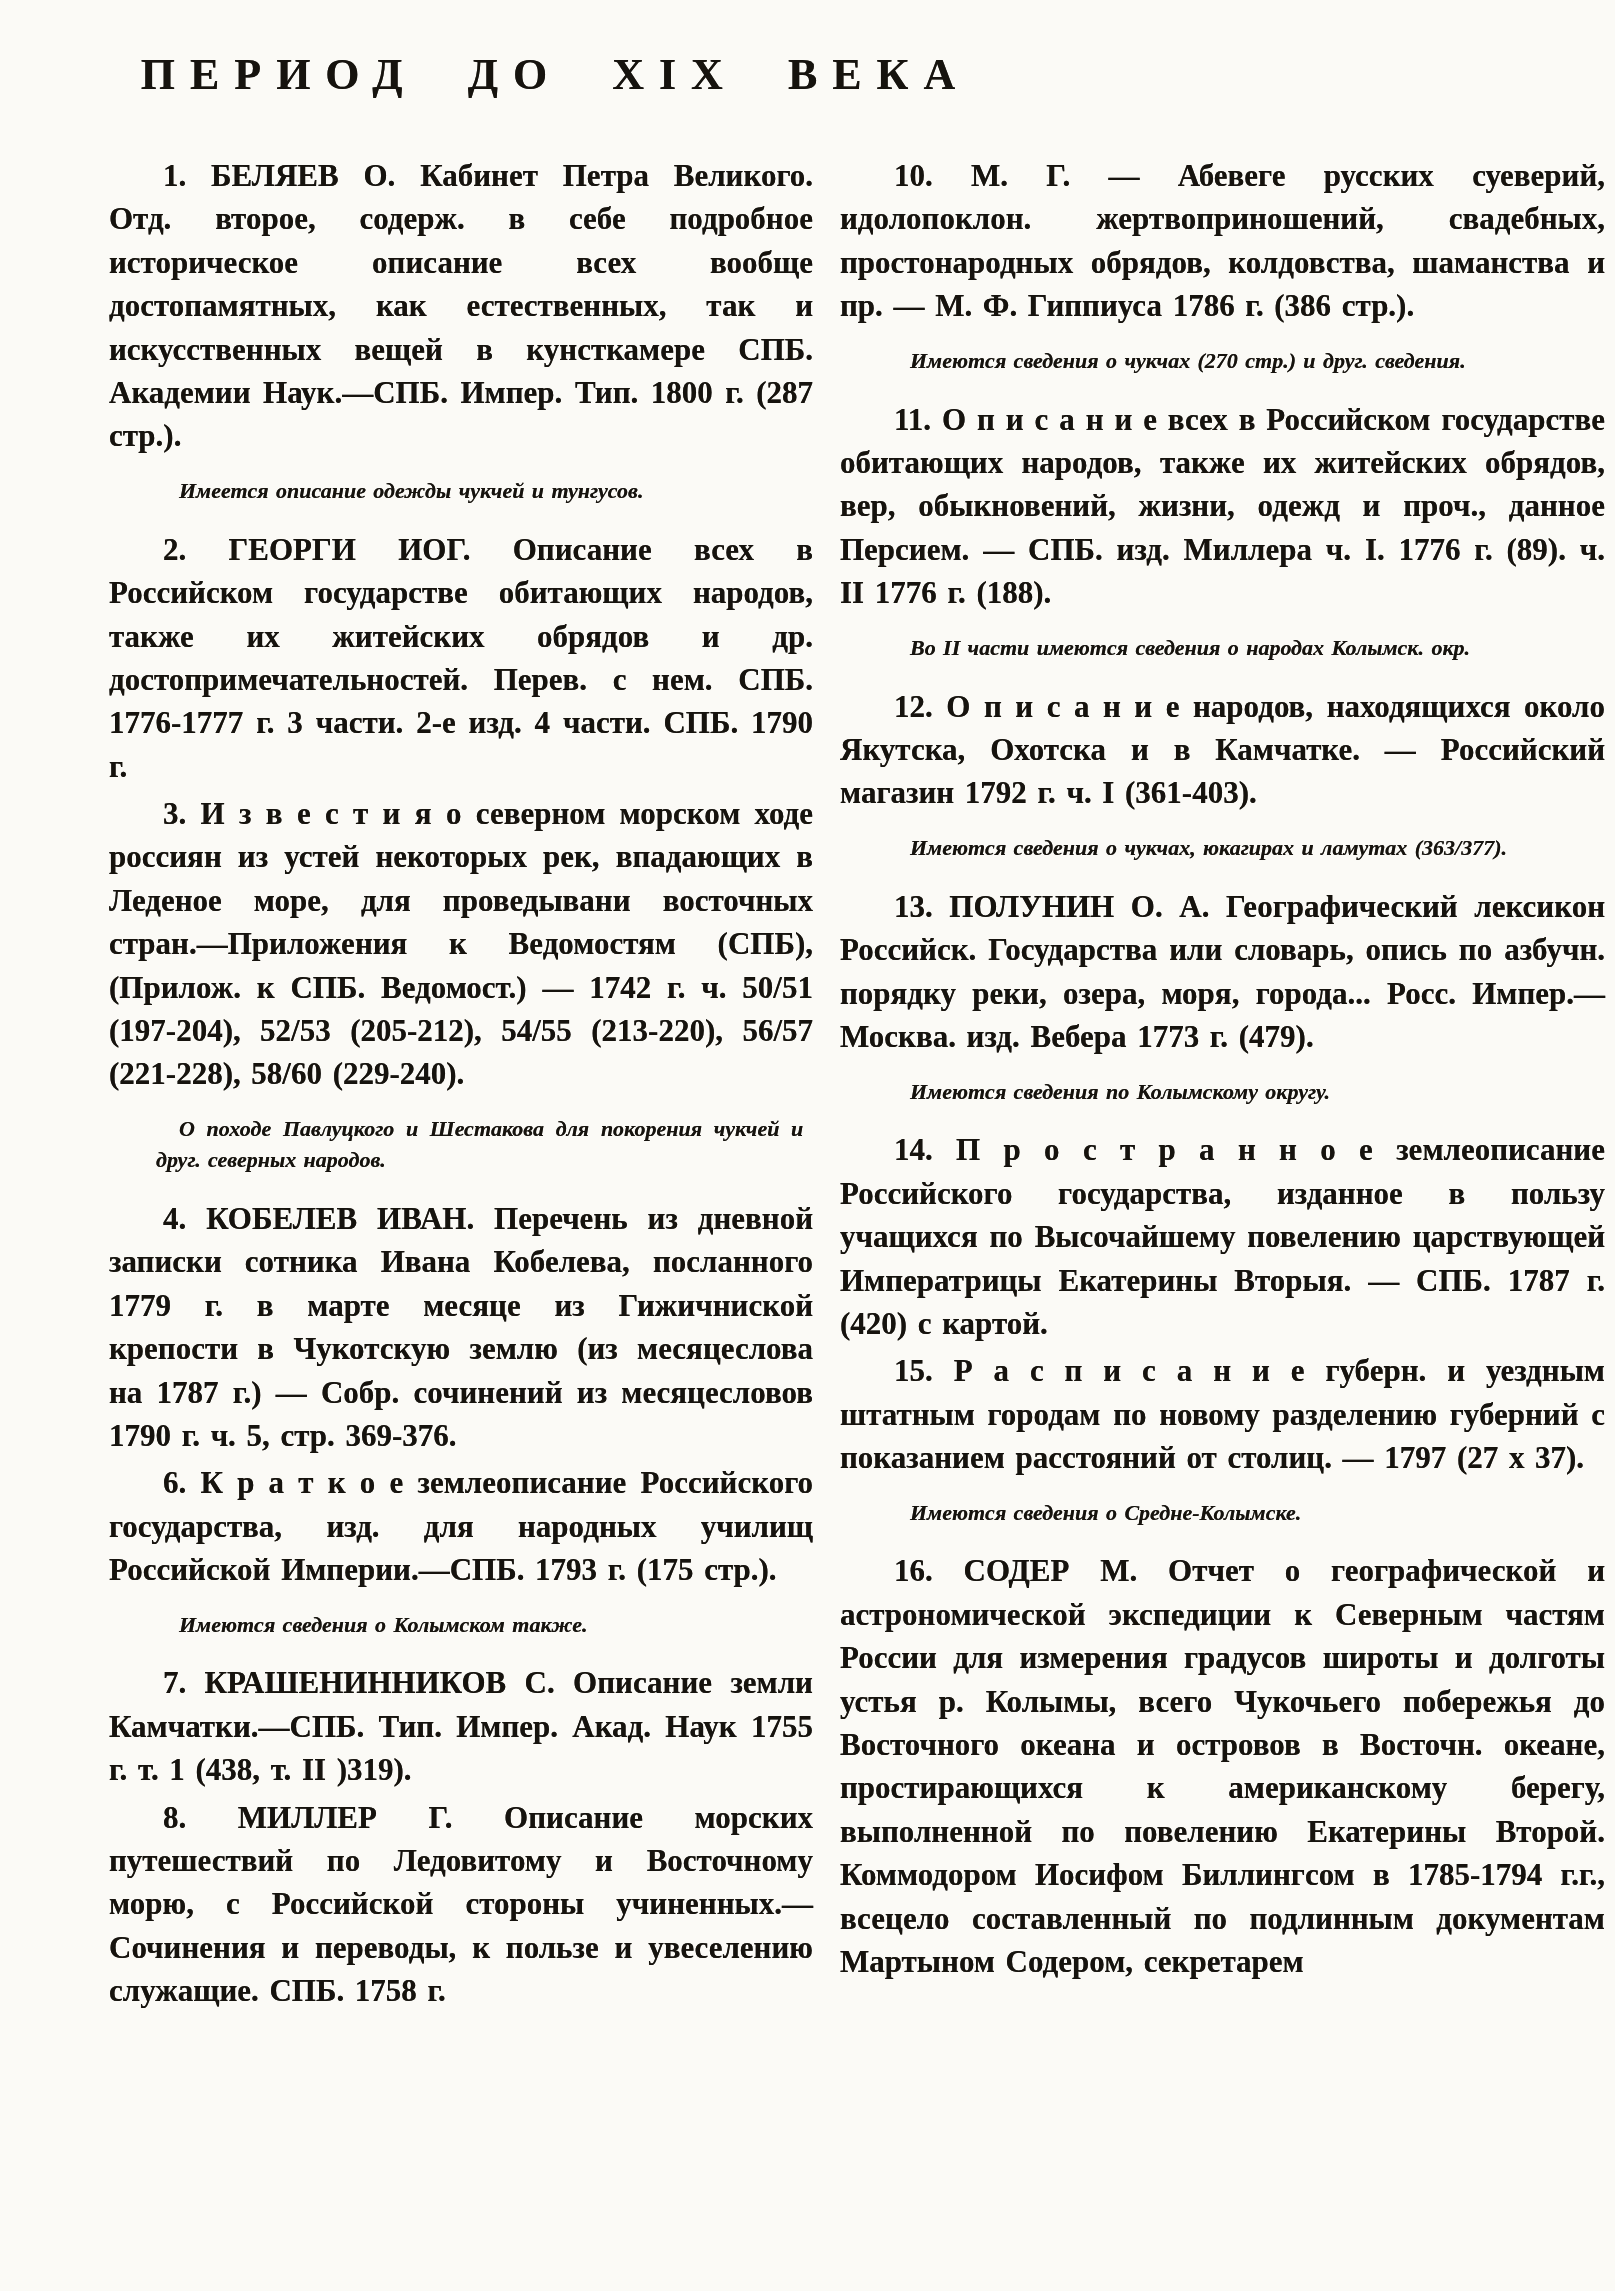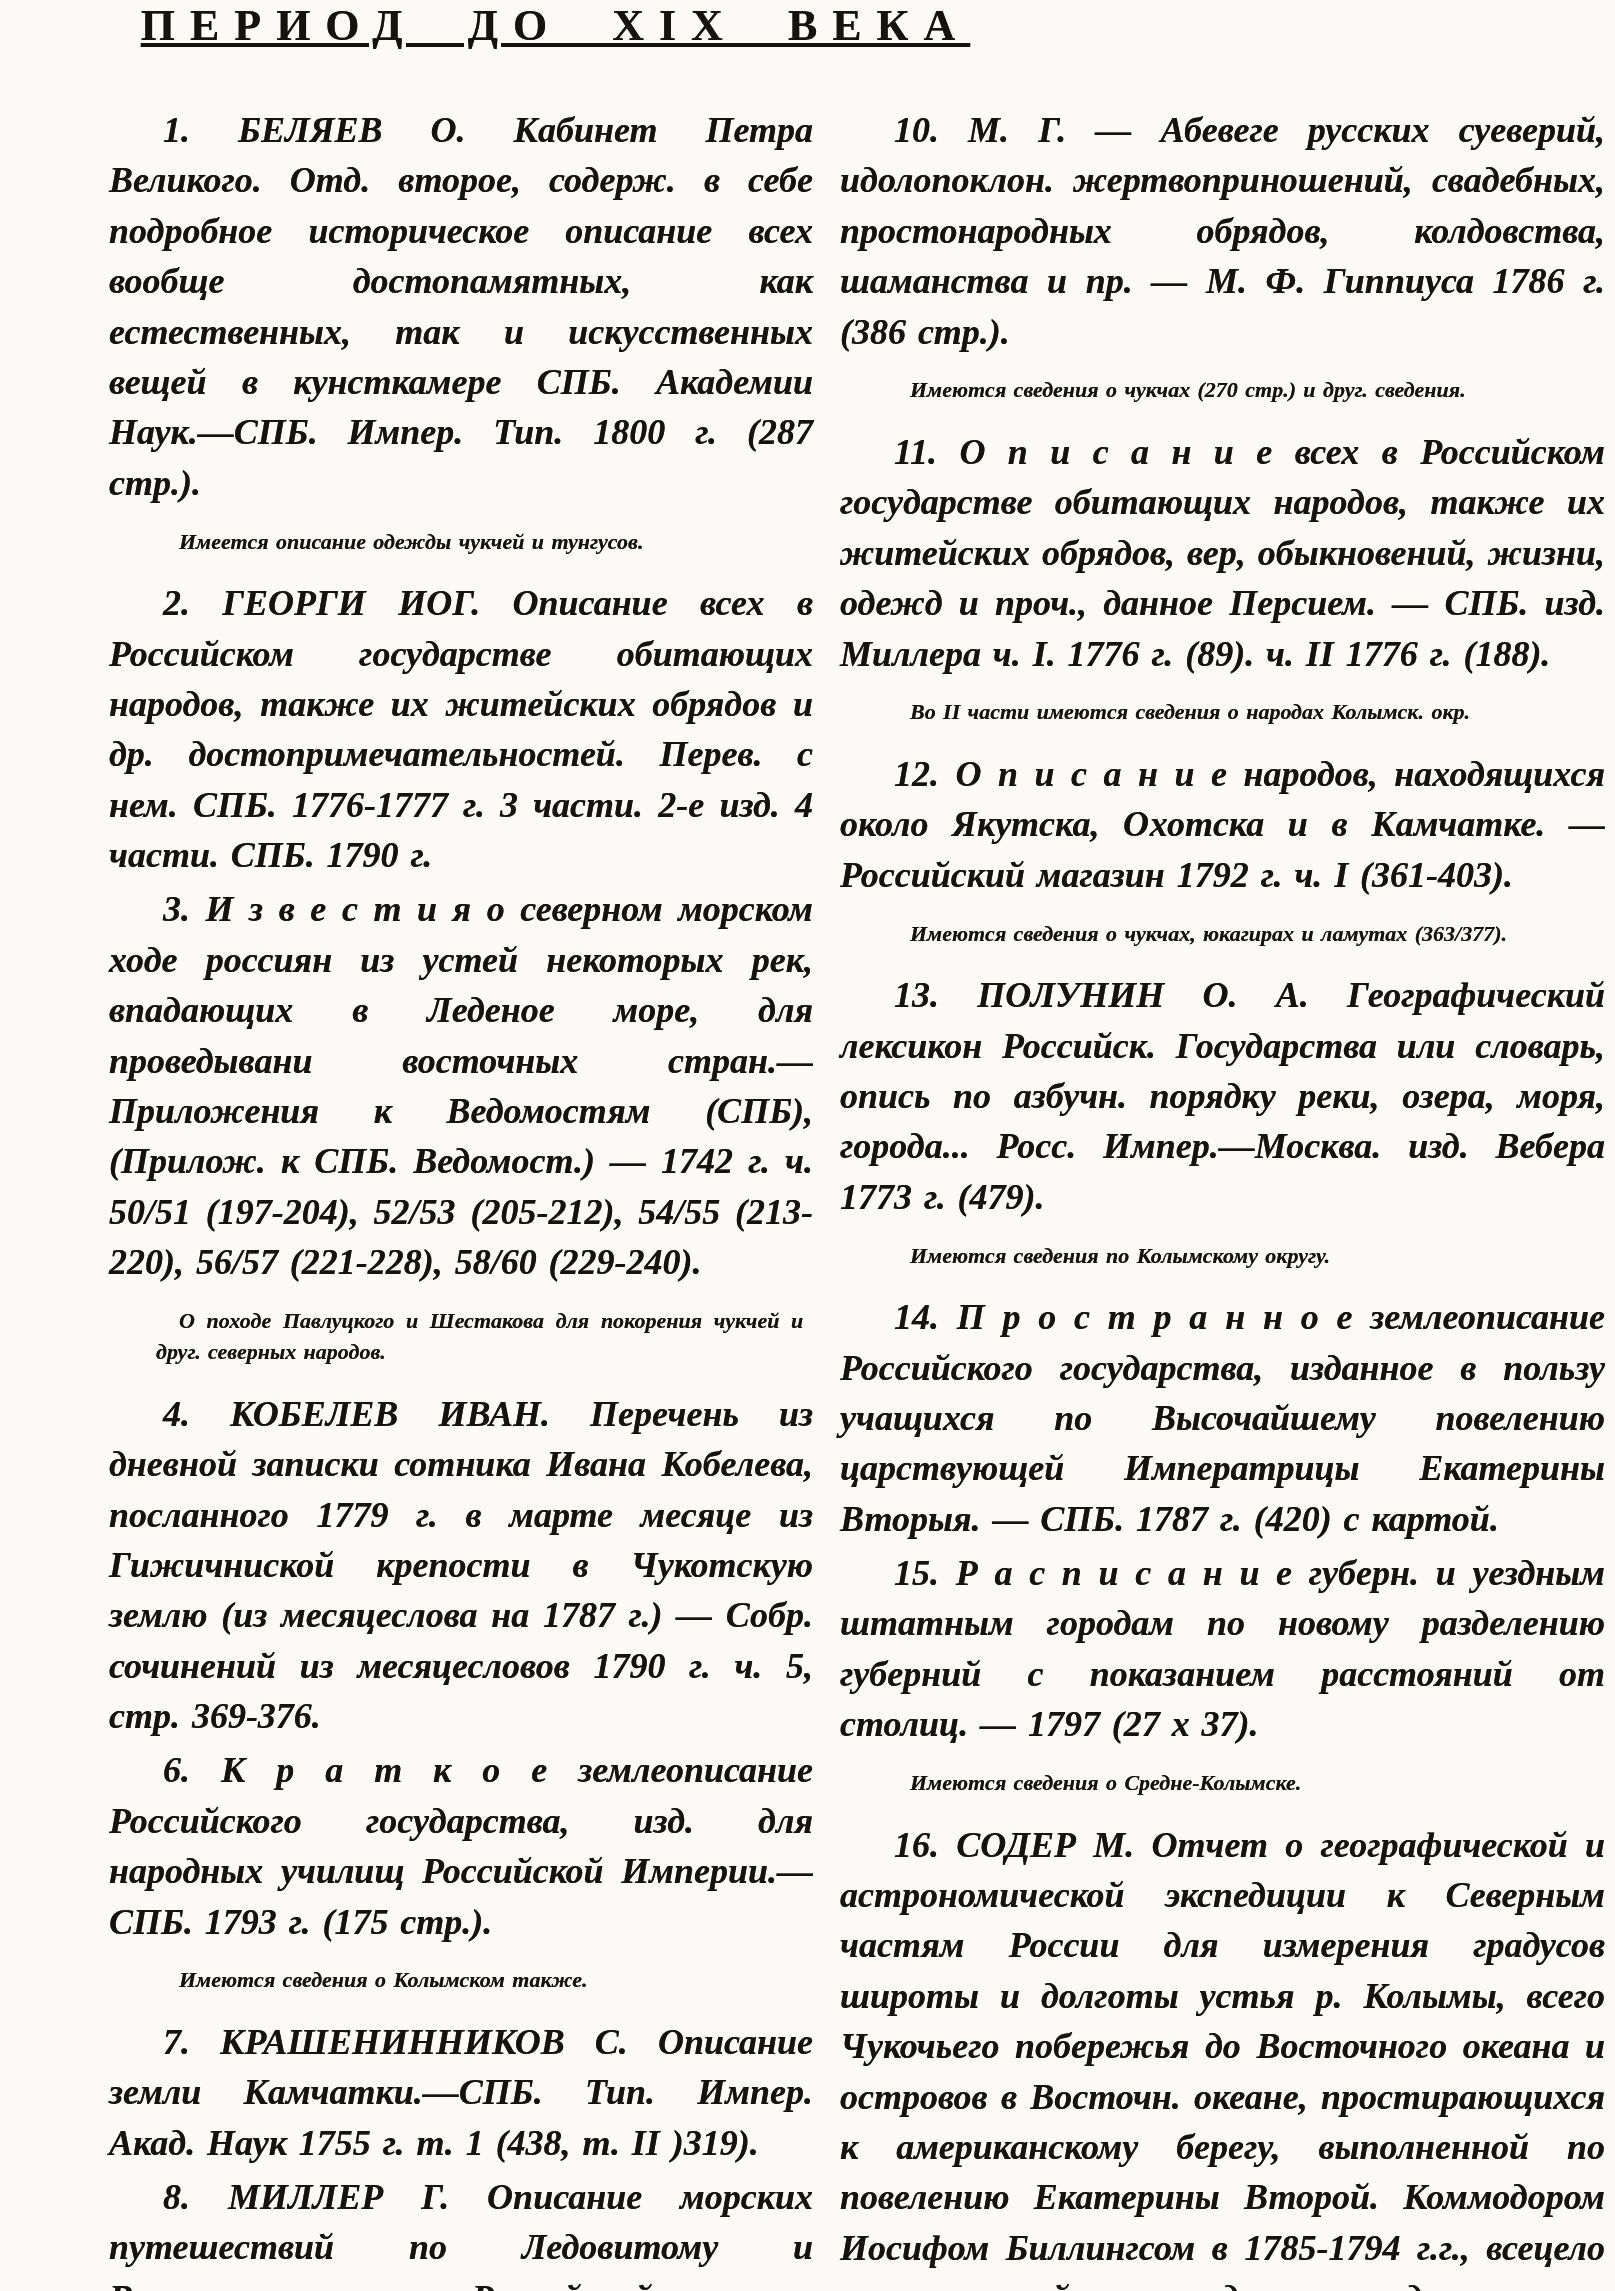--- a/index.html
+++ b/index.html
@@ -10,48 +10,47 @@
   }
   .page {
     position:relative;
     width:1616px; height:2291px;
     font-family:"Liberation Serif", serif;
     color:#16130e;
     text-shadow:0 0 0.6px rgba(22,18,12,0.75);
   }
   .masthead {
     width:1111px;
+    padding-top:49px;
     text-align:center;
-    text-decoration:underline;
   }
   .page-title {
     margin:0;
     font-size:44px;
     font-weight:700;
     letter-spacing:0.34em;
     word-spacing:0.55em;
     white-space:nowrap;
   }
   .columns {
     display:grid;
     grid-template-columns:704px 765px;
     column-gap:27px;
     padding:54px 0 0 109px;
     align-items:start;
   }
   .column { min-width:0; }
   p.entry {
     margin:0 0 3.9px 0;
-    font-size:36px;
+    font-size:31px;
     line-height:1.40;
     font-weight:700;
     text-align:justify;
     text-indent:54px;
     word-spacing:2.9px;
-    font-style:italic;
   }
   p.note {
     margin:17.5px 9.7px 21.3px 47px;
     font-size:22px;
     line-height:1.42;
     font-weight:700;
     font-style:italic;
     text-align:justify;
     text-indent:23px;
     word-spacing:1.9px;

